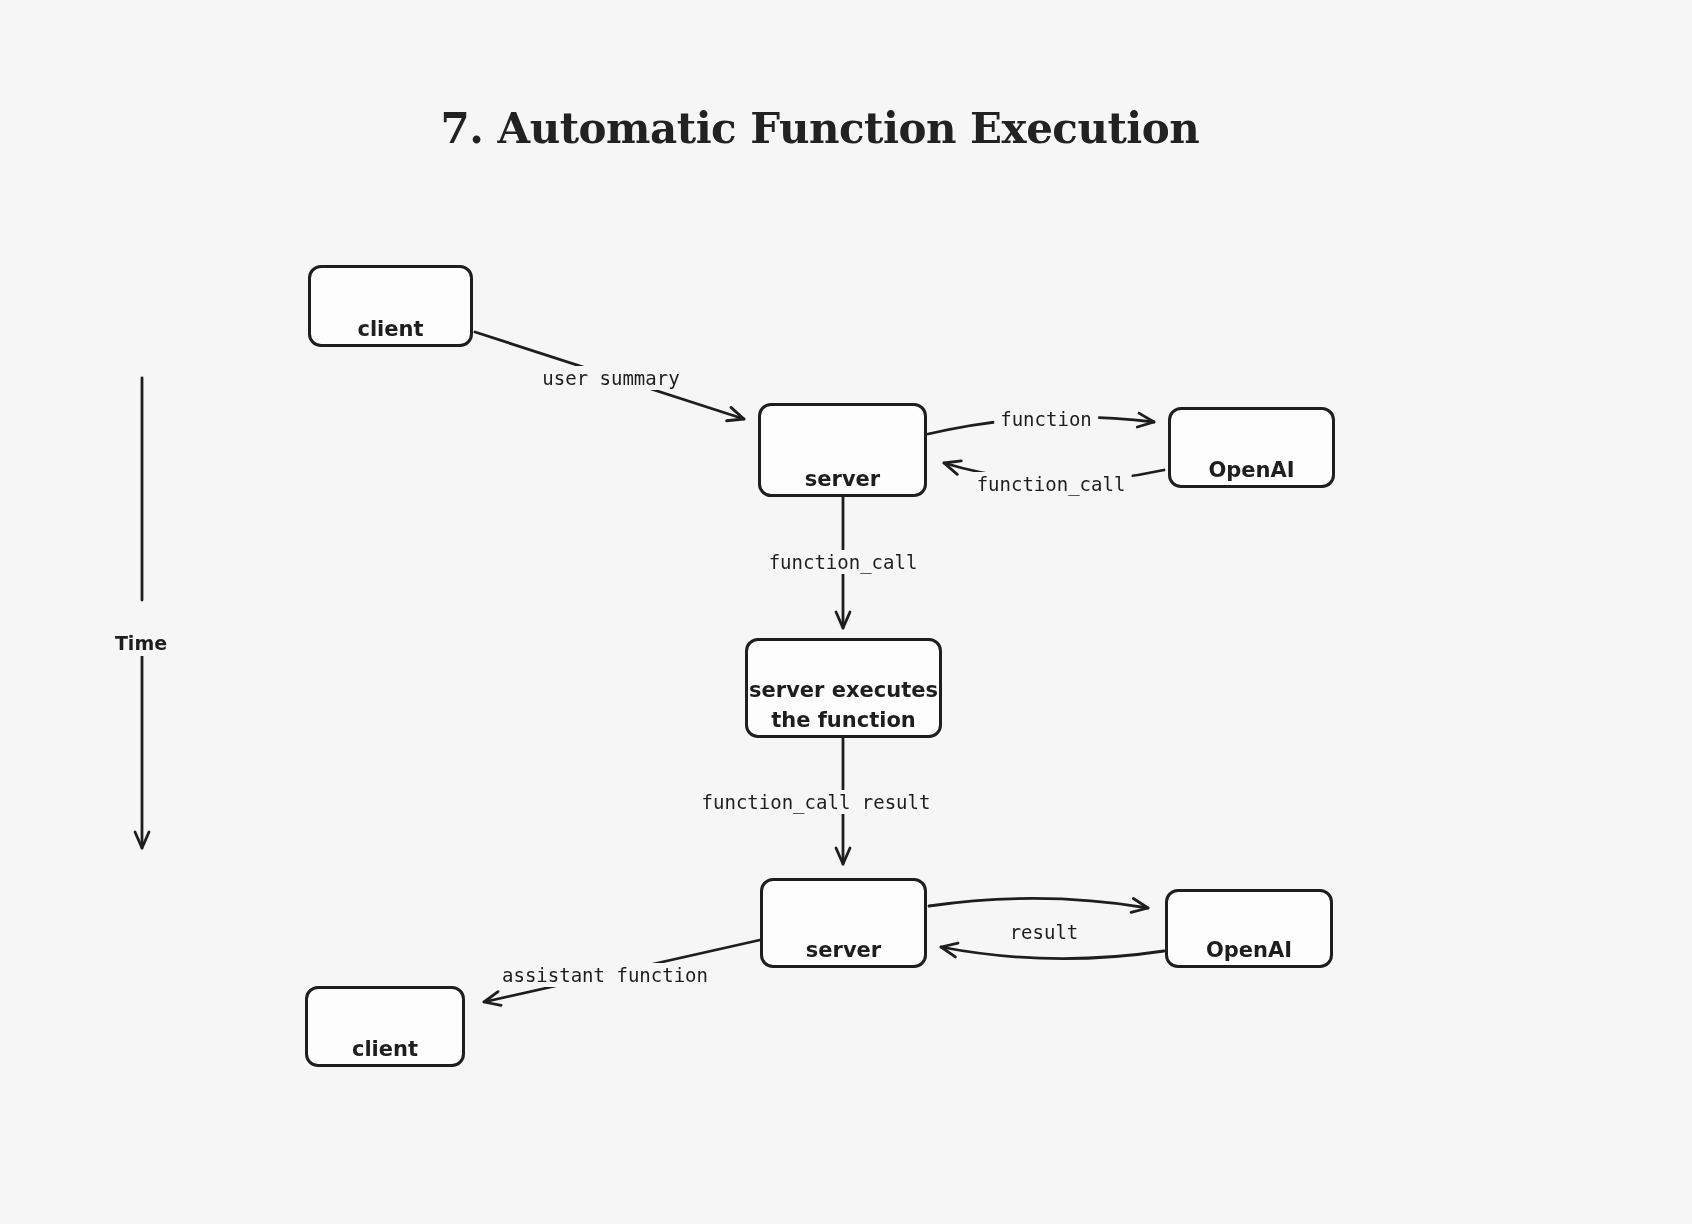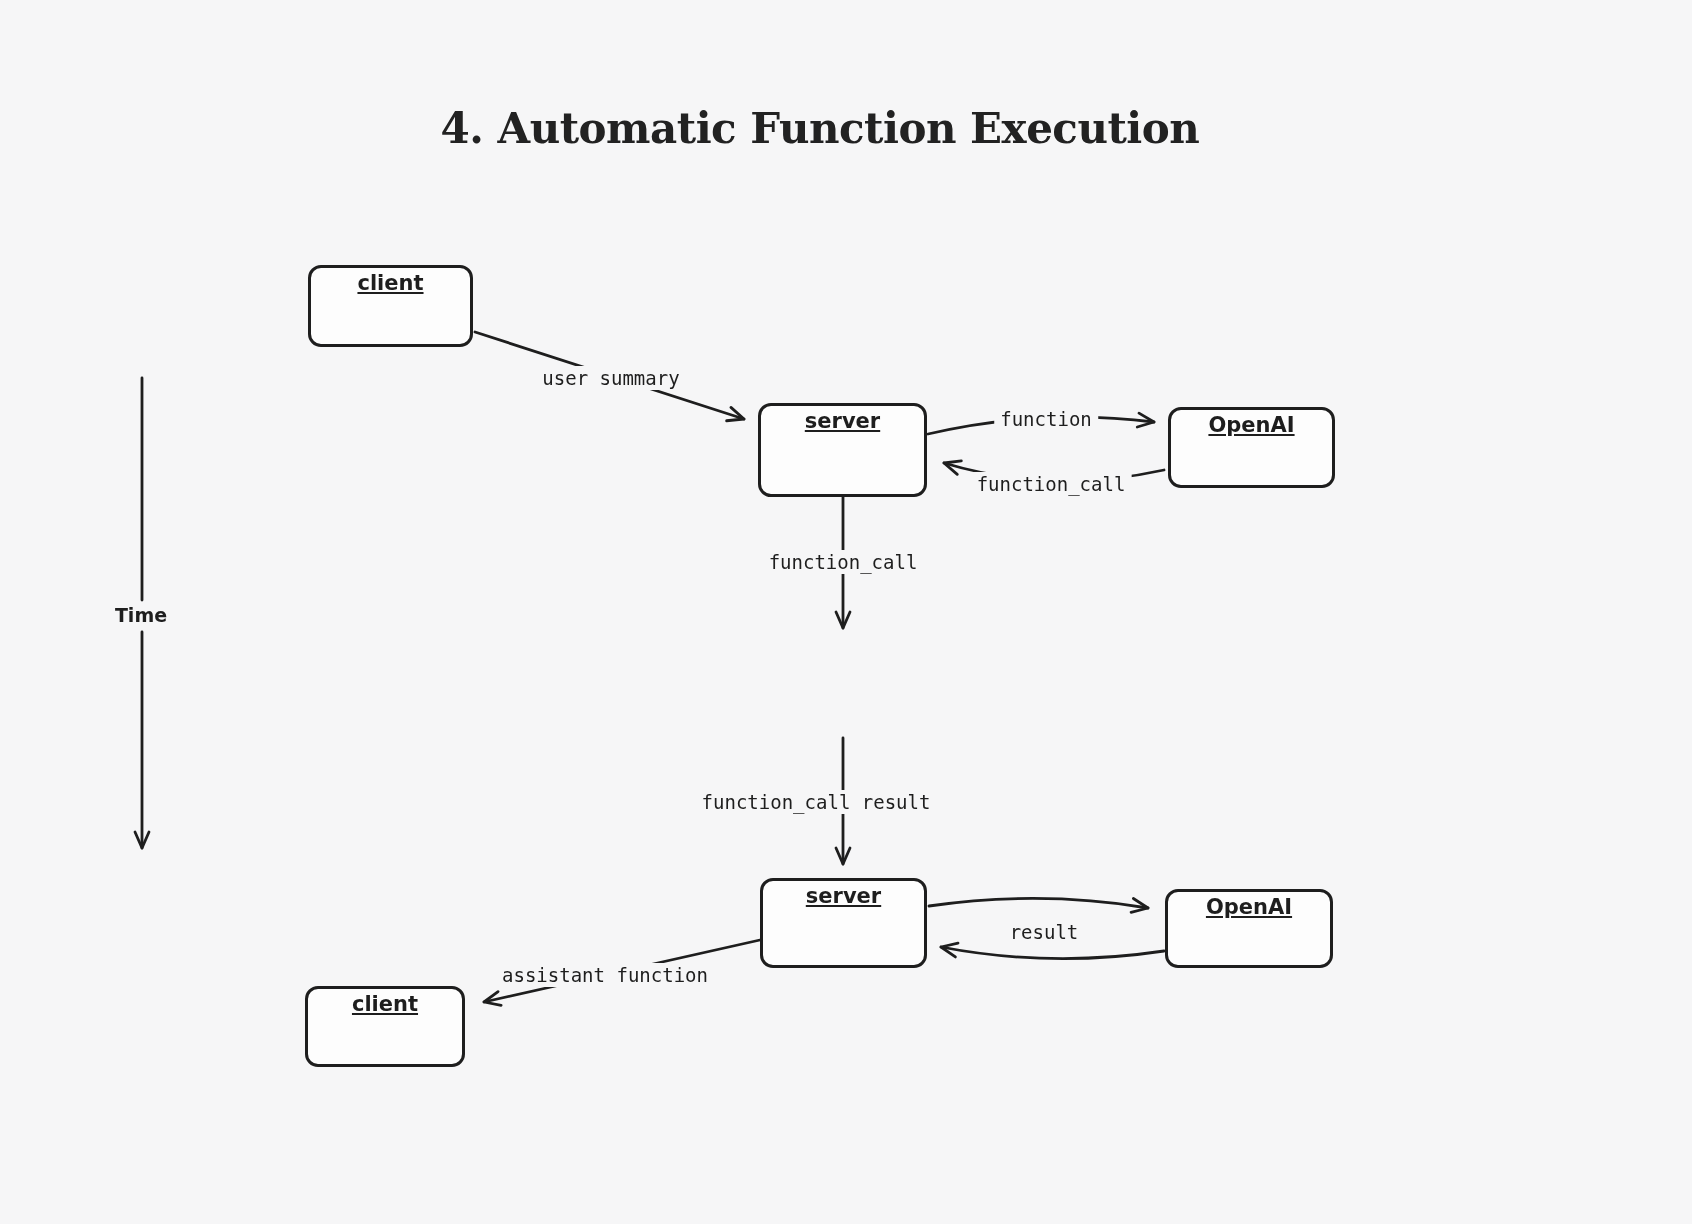--- a/index.html
+++ b/index.html
@@ -25,24 +25,23 @@
   }
   svg.edges{position:absolute;left:0;top:0;width:1692px;height:1224px;}
   svg.edges path{fill:none;stroke:#1e1e1e;stroke-width:2.8;stroke-linecap:round;}
   .node{
     position:absolute;
     box-sizing:border-box;
     background:#fdfdfd;
     border:3px solid #1e1e1e;
     border-radius:13px;
     display:flex;
-    align-items:flex-start;
+    align-items:flex-end;
     justify-content:center;
     text-align:center;
-    text-decoration:underline;
   }
   .node-label{
     font-family:"DejaVu Sans","Liberation Sans",sans-serif;
     font-weight:600;
     font-size:21px;
     line-height:30px;
     color:#1e1e1e;
   }
   .edge-label{
     position:absolute;
@@ -57,28 +56,29 @@
   }
   .time-label{
     position:absolute;
     transform:translate(-50%,-50%);
     background:#f6f6f7;
     padding:2px 4px;
     font-family:"DejaVu Sans","Liberation Sans",sans-serif;
     font-weight:700;
     font-size:19px;
     color:#1e1e1e;
+    margin-top:28px;
   }
 </style>
 </head>
 <body>
 
 <div class="canvas">
 
-  <h1 class="title">4. Automatic Function Execution</h1>
+  <h1 class="title">7. Automatic Function Execution</h1>
 
   <svg class="edges" viewBox="0 0 1692 1224">
     <defs>
       <marker id="ah" markerUnits="userSpaceOnUse" markerWidth="22" markerHeight="20" viewBox="0 0 22 20" refX="19" refY="10" orient="auto">
         <path d="M 3 3 L 19 10 L 3 17" fill="none" stroke="#1e1e1e" stroke-width="3" stroke-linecap="round" stroke-linejoin="round"></path>
       </marker>
     </defs>
 
     <g>
       <path d="M 142 378 L 142 600"></path>
@@ -107,20 +107,26 @@
   </div>
 
   <div class="node" style="left:758px;top:403px;width:169px;height:94px">
     <span class="node-label">server</span>
   </div>
 
   <div class="node" style="left:1168px;top:407px;width:167px;height:81px">
     <span class="node-label">OpenAI</span>
   </div>
 
+  <div class="node" style="left:745px;top:638px;width:197px;height:100px">
+    <span class="node-label">
+      <span>server executes</span><br>
+      <span>the function</span>
+    </span>
+  </div>
 
   <div class="node" style="left:760px;top:878px;width:167px;height:90px">
     <span class="node-label">server</span>
   </div>
 
   <div class="node" style="left:1165px;top:889px;width:168px;height:79px">
     <span class="node-label">OpenAI</span>
   </div>
 
   <div class="node" style="left:305px;top:986px;width:160px;height:81px">

